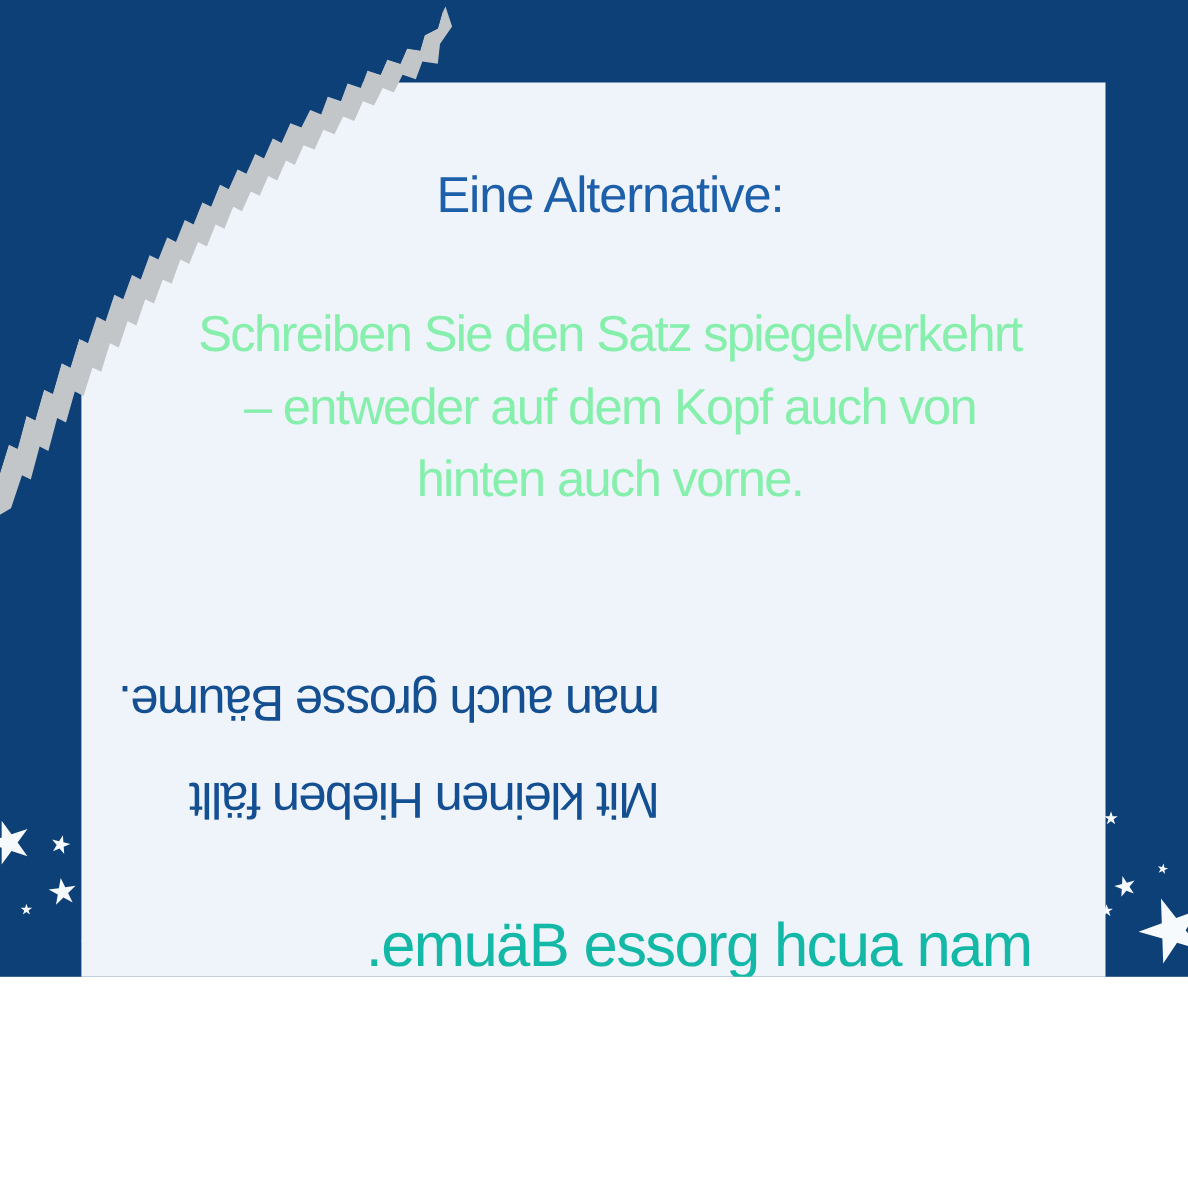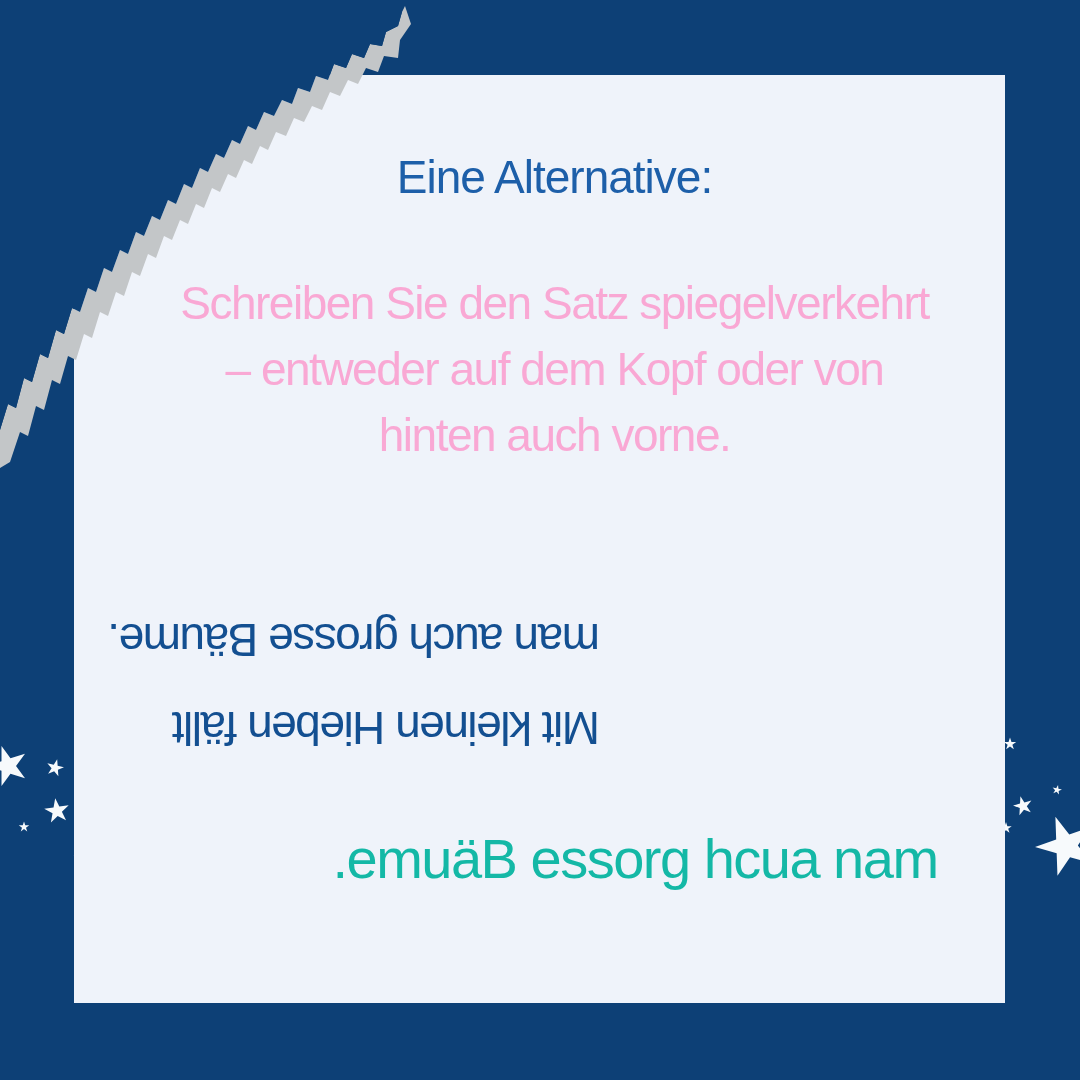--- a/index.html
+++ b/index.html
@@ -3,21 +3,21 @@
 <meta charset="utf-8">
 <style>
   html, body { margin: 0; padding: 0; }
   body {
     width: 1080px; height: 1080px;
     overflow: hidden;
     font-family: "Liberation Sans", sans-serif;
   }
   .canvas {
     position: relative;
-    width: 1080px; height: 1080px;
+    width: 1080px; height: 888px;
     overflow: hidden;
   }
   .layer {
     position: absolute; inset: 0;
     width: 1080px; height: 1080px;
   }
   svg.layer { display: block; }
   .card {
     position: absolute;
     left: 74px; top: 75px;
@@ -87,23 +87,23 @@
   <svg class="layer z3" viewBox="0 0 1080 1080" aria-hidden="true">
     <polygon points="402,12 398,26 386,32 382,46 370,44 364,58 352,54 346,68 334,64 328,80 316,76 310,92 298,88 292,104 282,100 274,116 264,112 256,130 248,126 240,144 232,140 224,158 216,154 208,172 200,168 192,188 184,184 176,204 168,200 160,220 152,216 144,236 136,232 128,254 120,250 112,272 104,268 96,292 88,288 80,312 72,308 64,334 56,330 48,358 40,354 32,382 24,378 16,408 8,404 0,430
               0,468 10,462 20,432 28,436 36,406 44,410 52,380 60,384 68,356 76,360 84,334 92,338 100,312 108,316 116,292 124,296 132,272 140,276 148,254 156,258 164,236 172,240 180,220 188,224 196,204 204,208 212,188 220,192 228,174 236,178 244,160 252,164 260,146 268,150 276,132 286,136 294,118 304,122 312,106 322,110 330,92 340,96 348,80 358,84 366,68 378,72 384,56 398,58 400,40 411,24 405,6" fill="#c3c6c8"></polygon>
     <polygon points="0,0 402,0 402,12 398,26 386,32 382,46 370,44 364,58 352,54 346,68 334,64 328,80 316,76 310,92 298,88 292,104 282,100 274,116 264,112 256,130 248,126 240,144 232,140 224,158 216,154 208,172 200,168 192,188 184,184 176,204 168,200 160,220 152,216 144,236 136,232 128,254 120,250 112,272 104,268 96,292 88,288 80,312 72,308 64,334 56,330 48,358 40,354 32,382 24,378 16,408 8,404 0,430" fill="#0d4076"></polygon>
   </svg>
 
   <div class="content">
 
     <div class="heading" style="color: rgb(29, 95, 169);">Eine Alternative:</div>
 
-    <div class="instruction" style="color: #f9a8d4;">
+    <div class="instruction" style="color: #86efac;">
       <div>Schreiben Sie den Satz spiegelverkehrt</div>
-      <div>– entweder auf dem Kopf oder von</div>
+      <div>– entweder auf dem Kopf auch von</div>
       <div>hinten auch vorne.</div>
     </div>
 
     <div class="upside-down" style="color: rgb(19, 79, 145);">
       <div>Mit kleinen Hieben fällt</div>
       <div>man auch grosse Bäume.</div>
     </div>
 
     <div class="reversed" style="color: #14b8a6;">
       <div>.emuäB essorg hcua nam</div>

